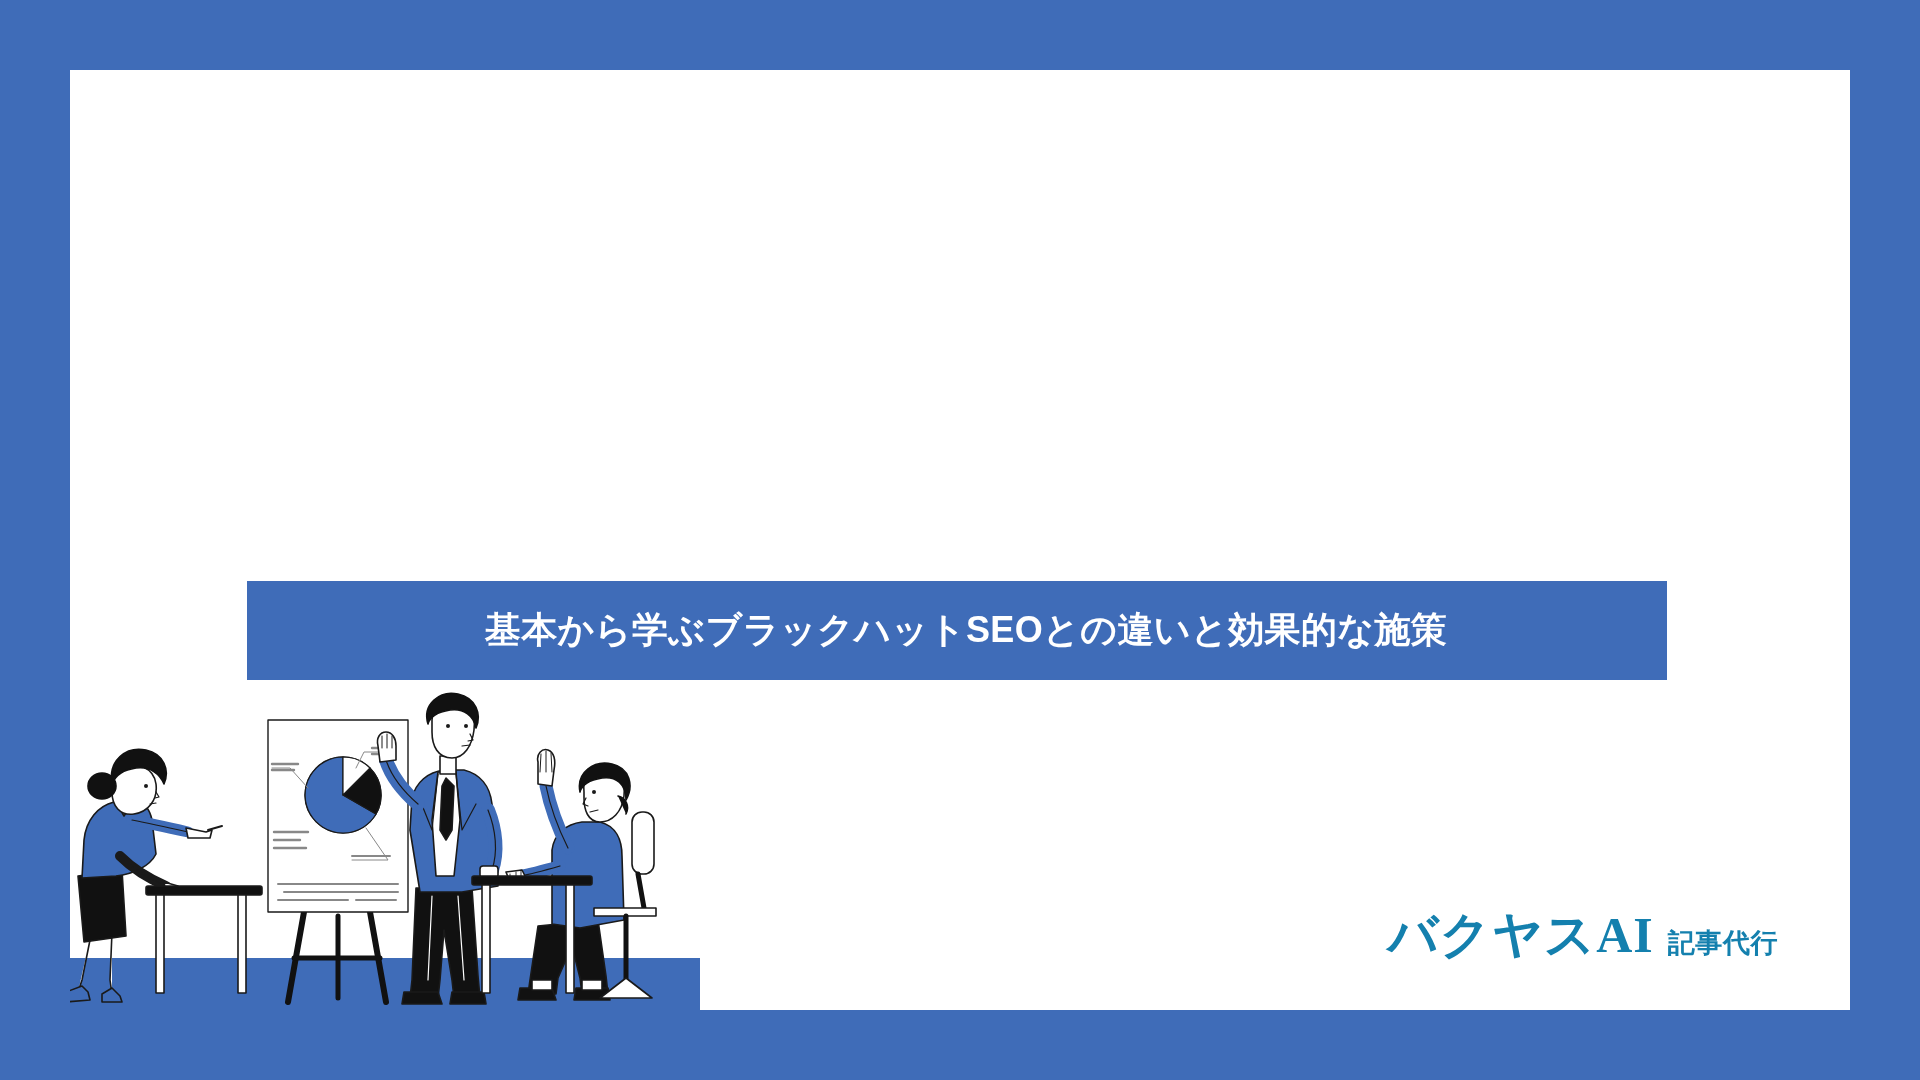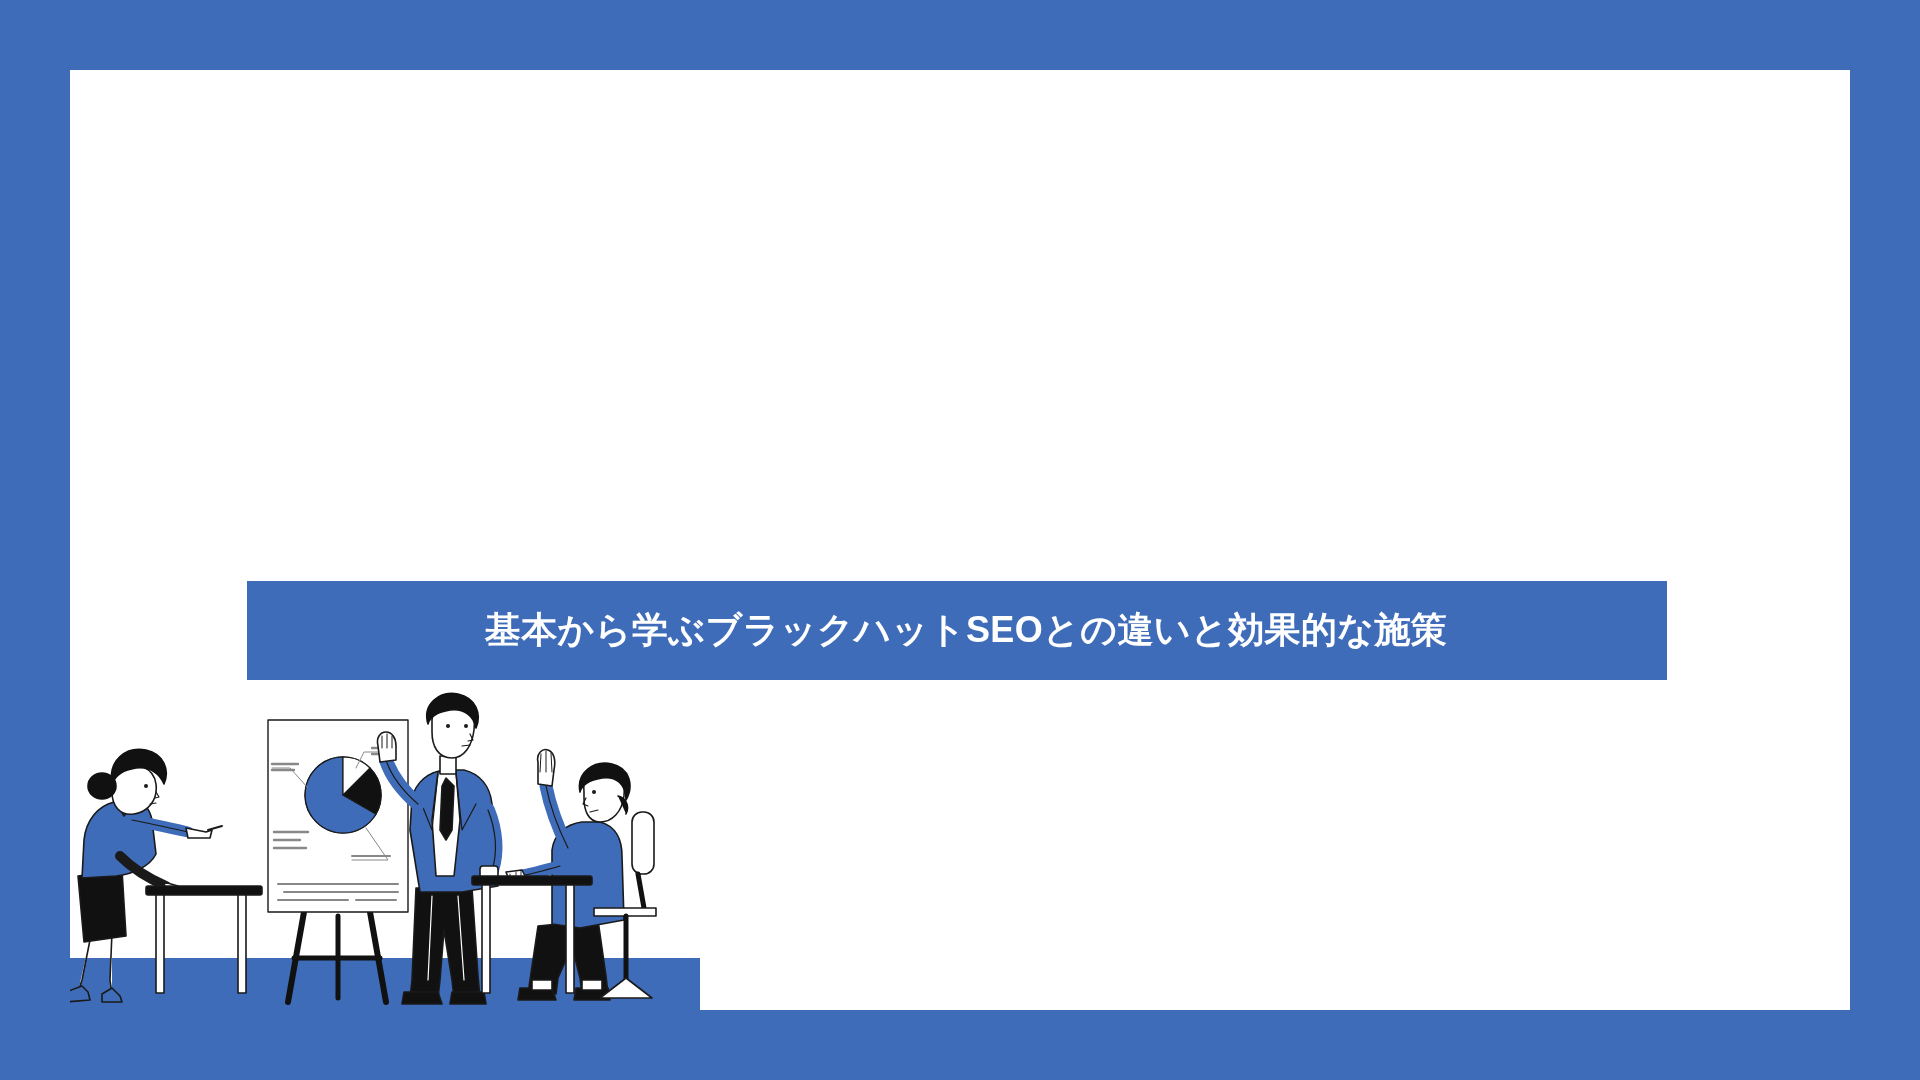--- a/index.html
+++ b/index.html
@@ -270,15 +270,19 @@
           <path d="M566 236 L566 300" stroke="#111111" stroke-width="5"></path>
           <path d="M540 318 L566 298 L592 318 Z" fill="#ffffff" stroke="#1A1A1A"></path>
 
           <rect x="412" y="196" width="120" height="9" rx="2" fill="#111111" stroke="#1A1A1A"></rect>
           <rect x="422" y="205" width="8" height="108" fill="#ffffff" stroke="#1A1A1A"></rect>
           <rect x="506" y="205" width="8" height="108" fill="#ffffff" stroke="#1A1A1A"></rect>
         </g>
       </svg>
     </div>
 
+    <div class="logo">
+      <span class="logo-main">バクヤスAI</span>
+      <span class="logo-sub">記事代行</span>
+    </div>
 
   </div>
 </div>
 
 </body></html>

